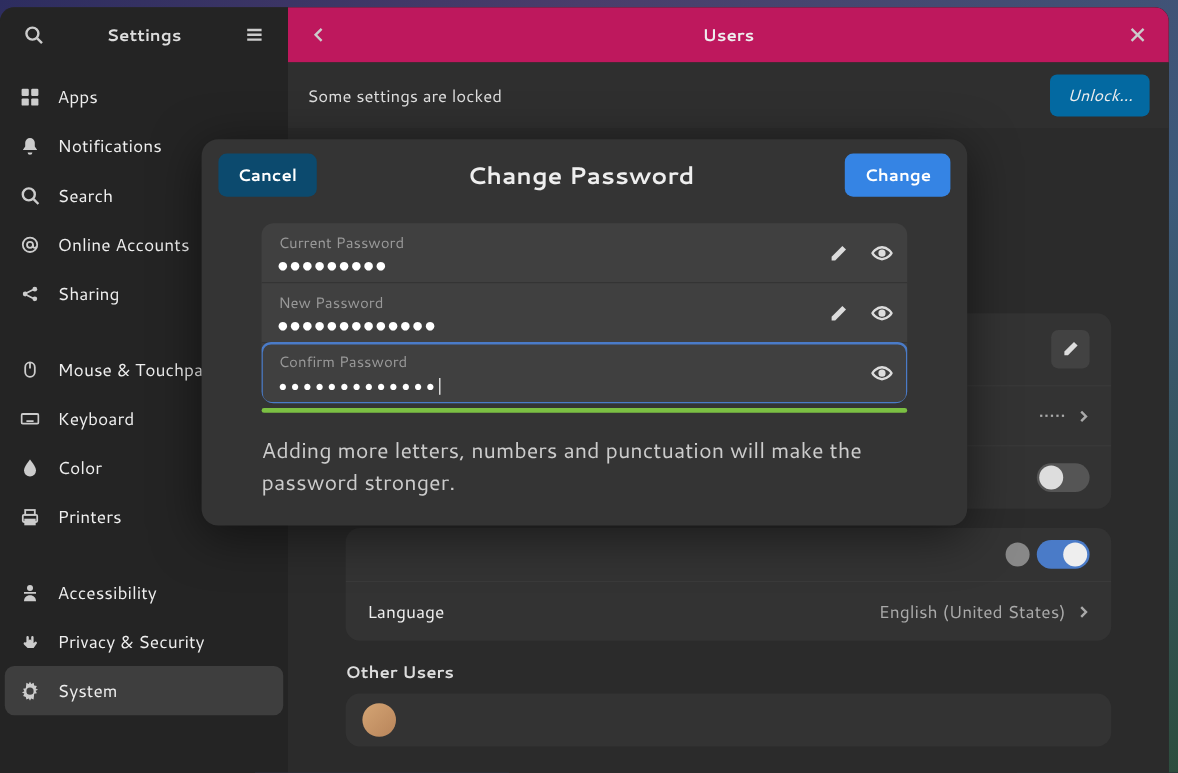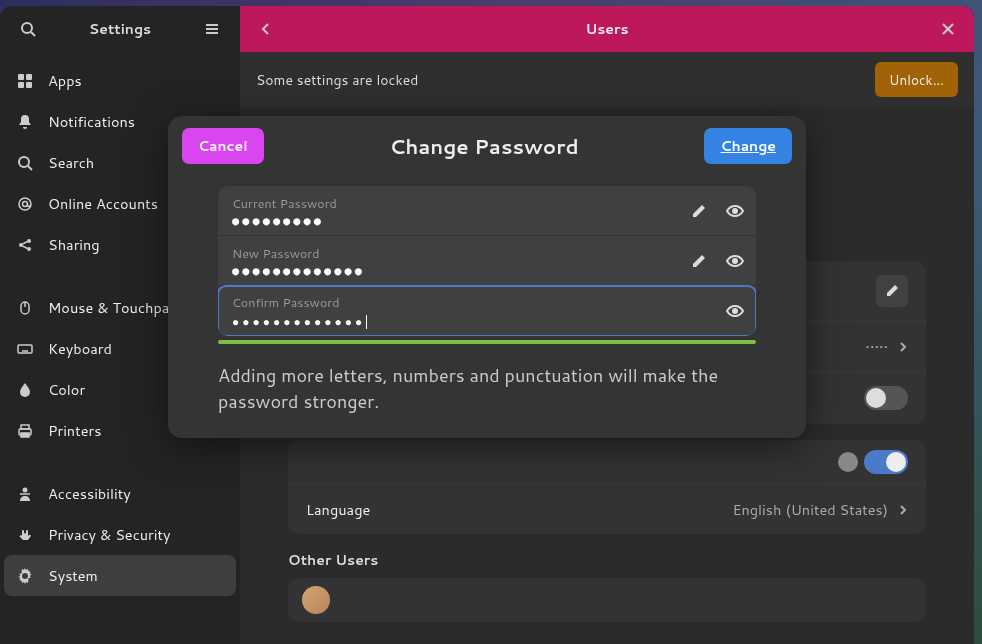--- a/index.html
+++ b/index.html
@@ -22,21 +22,21 @@
 .sidebar-item .icn { width: 18px; height: 18px; display: flex; align-items: center; justify-content: center; color: #ccc; }
 
 .main { flex: 1; display: flex; flex-direction: column; background: #2b2b2b; }
 .main-header { height: 46px; display: flex; align-items: center; padding: 0 8px; background: #be185d; }
 .main-header .back { width: 36px; height: 36px; display:flex; align-items:center; justify-content:center; border-radius:6px; cursor:pointer; }
 .main-header .title { flex: 1; text-align: center; font-weight: 600; font-size: 14px; }
 .main-header .close { width: 36px; height: 36px; display:flex; align-items:center; justify-content:center; border-radius:6px; cursor:pointer; }
 
 .lock-bar { background: #2f2f2f; display: flex; align-items: center; padding: 10px 16px; font-size: 14px; }
 .lock-bar .msg { flex: 1; text-align: left; color: #ddd; }
-.lock-bar .unlock { background: #a16207; border-radius: 6px; padding: 8px 14px; cursor: pointer; font-size: 13.5px; }
+.lock-bar .unlock { background: #0369a1; border-radius: 6px; padding: 8px 14px; cursor: pointer; font-size: 13.5px; font-style: italic; }
 
 .content { flex:1; padding: 24px 48px; overflow:hidden; }
 .settings-list { background: #333; border-radius: 12px; overflow: hidden; margin-bottom: 16px; }
 .settings-row { display:flex; align-items:center; padding: 14px 18px; border-bottom: 1px solid #3a3a3a; font-size: 14.5px; }
 .settings-row:last-child { border-bottom: none; }
 .settings-row .label { flex:1; color:#eee; }
 .settings-row .value { color:#aaa; margin-right:10px; }
 .chevron { color:#aaa; }
 .pencil-btn { width:32px; height:32px; display:flex; align-items:center; justify-content:center; background:#424242; border-radius:6px; cursor:pointer; }
 .toggle { width:44px; height:24px; border-radius:12px; background:#555; position:relative; cursor:pointer; }
@@ -46,22 +46,22 @@
 
 .section-title { font-size:14px; font-weight:600; color:#ddd; margin-bottom:8px; }
 .avatar { width:28px; height:28px; border-radius:50%; background: linear-gradient(135deg,#d4a574,#b8845a); }
 
 
 .overlay { position:absolute; inset:0; background:rgba(0,0,0,0.0); }
 .dialog { position:absolute; left:168px; top:116px; width:638px; background:#343434; border-radius:14px; box-shadow: 0 8px 40px rgba(0,0,0,0.5); padding-bottom: 24px; }
 .dialog-header { display:flex; align-items:center; padding:12px 14px; }
 .dialog-header .dtitle { flex:1; text-align:center; font-weight:600; font-size:20px; }
 .btn { padding:8px 16px; border-radius:7px; font-size:14px; font-weight:600; cursor:pointer; border:none; }
-.btn-cancel { background:#d946ef; color:#fff; }
-.btn-change { background:#3584e4; color:#fff;text-decoration:underline; }
+.btn-cancel { background:#0c4a6e; color:#fff; }
+.btn-change { background:#3584e4; color:#fff; }
 
 .dialog-body { padding: 10px 50px 0 50px; }
 .field-group { background:#404040; border-radius:10px; overflow:hidden; }
 .field { position:relative; padding: 6px 50px 6px 14px; border-bottom:1px solid #343434; min-height:50px; display:flex; flex-direction:column; justify-content:center; }
 .field:last-child { border-bottom:none; }
 .field.focused { outline: 2px solid #4a7bc8; outline-offset:-1px; border-radius:8px; }
 .field .flabel { font-size:12.5px; color:#999; margin-bottom:2px; }
 .field .fvalue { font-size:12px; letter-spacing:3px; color:#fff; font-family: monospace; position:relative; }
 .field .cursor { display:inline-block; width:1px; height:14px; background:#fff; vertical-align:middle; margin-left:1px; }
 .field-icons { position:absolute; right:10px; top:50%; transform:translateY(-50%); display:flex; gap:14px; }

